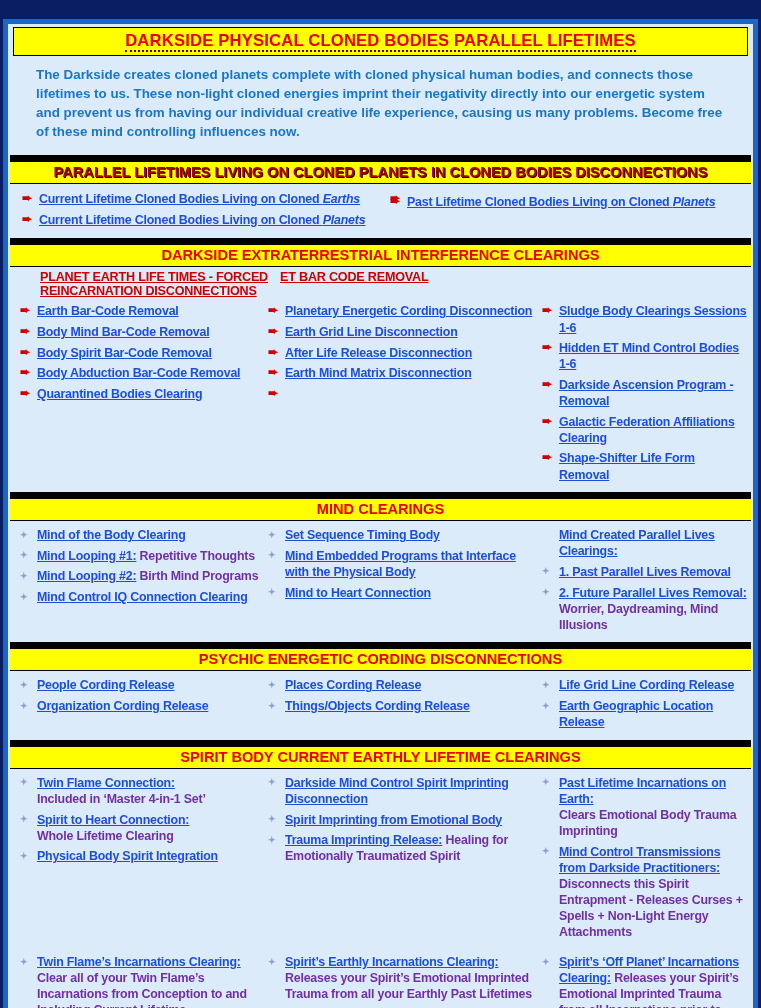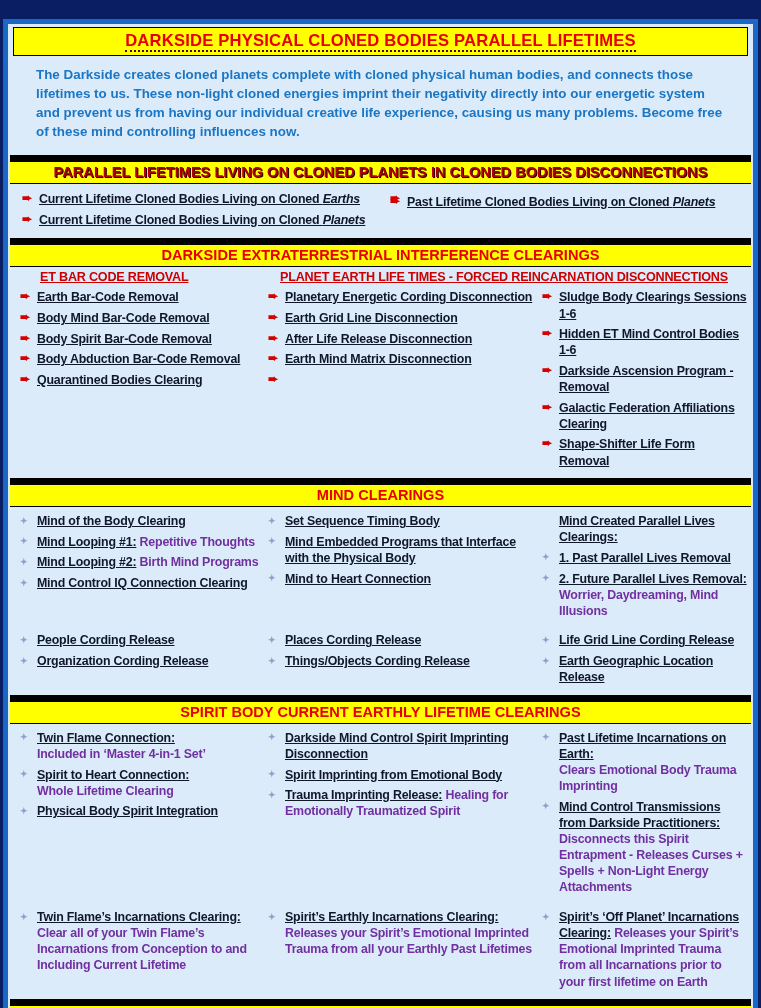--- a/index.html
+++ b/index.html
@@ -17,21 +17,21 @@
   
   .grid2{display:grid;grid-template-columns:368px 1fr;padding:4px 6px 5px 12px;}
   .grid3{display:grid;grid-template-columns:240px 266px 1fr;padding:3px 4px 4px 10px;column-gap:8px;}
   .subheads{display:grid;grid-template-columns:240px 1fr;padding:2px 4px 0 30px;}
   .subhead{color:#cc0000;font-weight:bold;font-size:12.6px;text-decoration:underline;letter-spacing:-.2px;}
   
   .item{position:relative;padding-left:17px;margin:2px 0 4.5px;line-height:1.3;font-size:12.4px;font-weight:bold;letter-spacing:-.2px;}
   .bullet{position:absolute;left:0;top:0;}
   [data-bullet="arrow"] .bullet{color:#d40000;font-size:12px;top:0;}
   [data-bullet="diamond"] .bullet{color:#8fa0cf;font-size:9px;top:2.5px;}
-  .lnk{color:#0f172a;text-decoration:underline;cursor:pointer;}
+  .lnk{color:#1d4ed8;text-decoration:underline;cursor:pointer;}
   .lnk i{font-style:italic;}
   .lnk i:empty{display:none;}
   .sfx{color:#7030a0;}
   .sfx:empty,.sub:empty{display:none;}
   .sub{color:#7030a0;}
 </style>
 </head>
 <body>
 
 <div class="page">
@@ -61,22 +61,22 @@
   </div>
         <div class="item">
     <span class="bullet">➨</span><a class="lnk"><span>Past Lifetime Cloned Bodies Living on Cloned </span><i>Planets</i></a>
     
   </div>
       </div>
   </div>
 
   <div class="banner">DARKSIDE EXTRATERRESTRIAL INTERFERENCE CLEARINGS</div>
   <div class="subheads">
+    <span class="subhead">PLANET EARTH  LIFE TIMES - FORCED REINCARNATION DISCONNECTIONS</span>
     <span class="subhead">ET BAR CODE REMOVAL</span>
-    <span class="subhead">PLANET EARTH  LIFE TIMES - FORCED REINCARNATION DISCONNECTIONS</span>
   </div>
   <div class="grid3">
     <div data-bullet="arrow">
         <div class="item">
     <span class="bullet">➨</span><a class="lnk"><span>Earth Bar-Code Removal</span></a>
     
   </div>
         <div class="item">
     <span class="bullet">➨</span><a class="lnk"><span>Body Mind Bar-Code Removal</span></a>
     
@@ -183,20 +183,21 @@
     <span class="bullet">✦</span><a class="lnk"><span>1. Past Parallel Lives Removal</span></a>
     
   </div>
         <div class="item">
     <span class="bullet">✦</span><a class="lnk"><span>2. Future Parallel Lives Removal:</span></a>
     <div class="sub">Worrier, Daydreaming, Mind Illusions</div>
   </div>
       </div>
   </div>
 
+  <div class="banner">PSYCHIC ENERGETIC CORDING DISCONNECTIONS</div>
   <div class="grid3">
     <div data-bullet="diamond">
         <div class="item">
     <span class="bullet">✦</span><a class="lnk"><span>People Cording Release</span></a>
     
   </div>
         <div class="item">
     <span class="bullet">✦</span><a class="lnk"><span>Organization Cording Release</span></a>
     
   </div>

